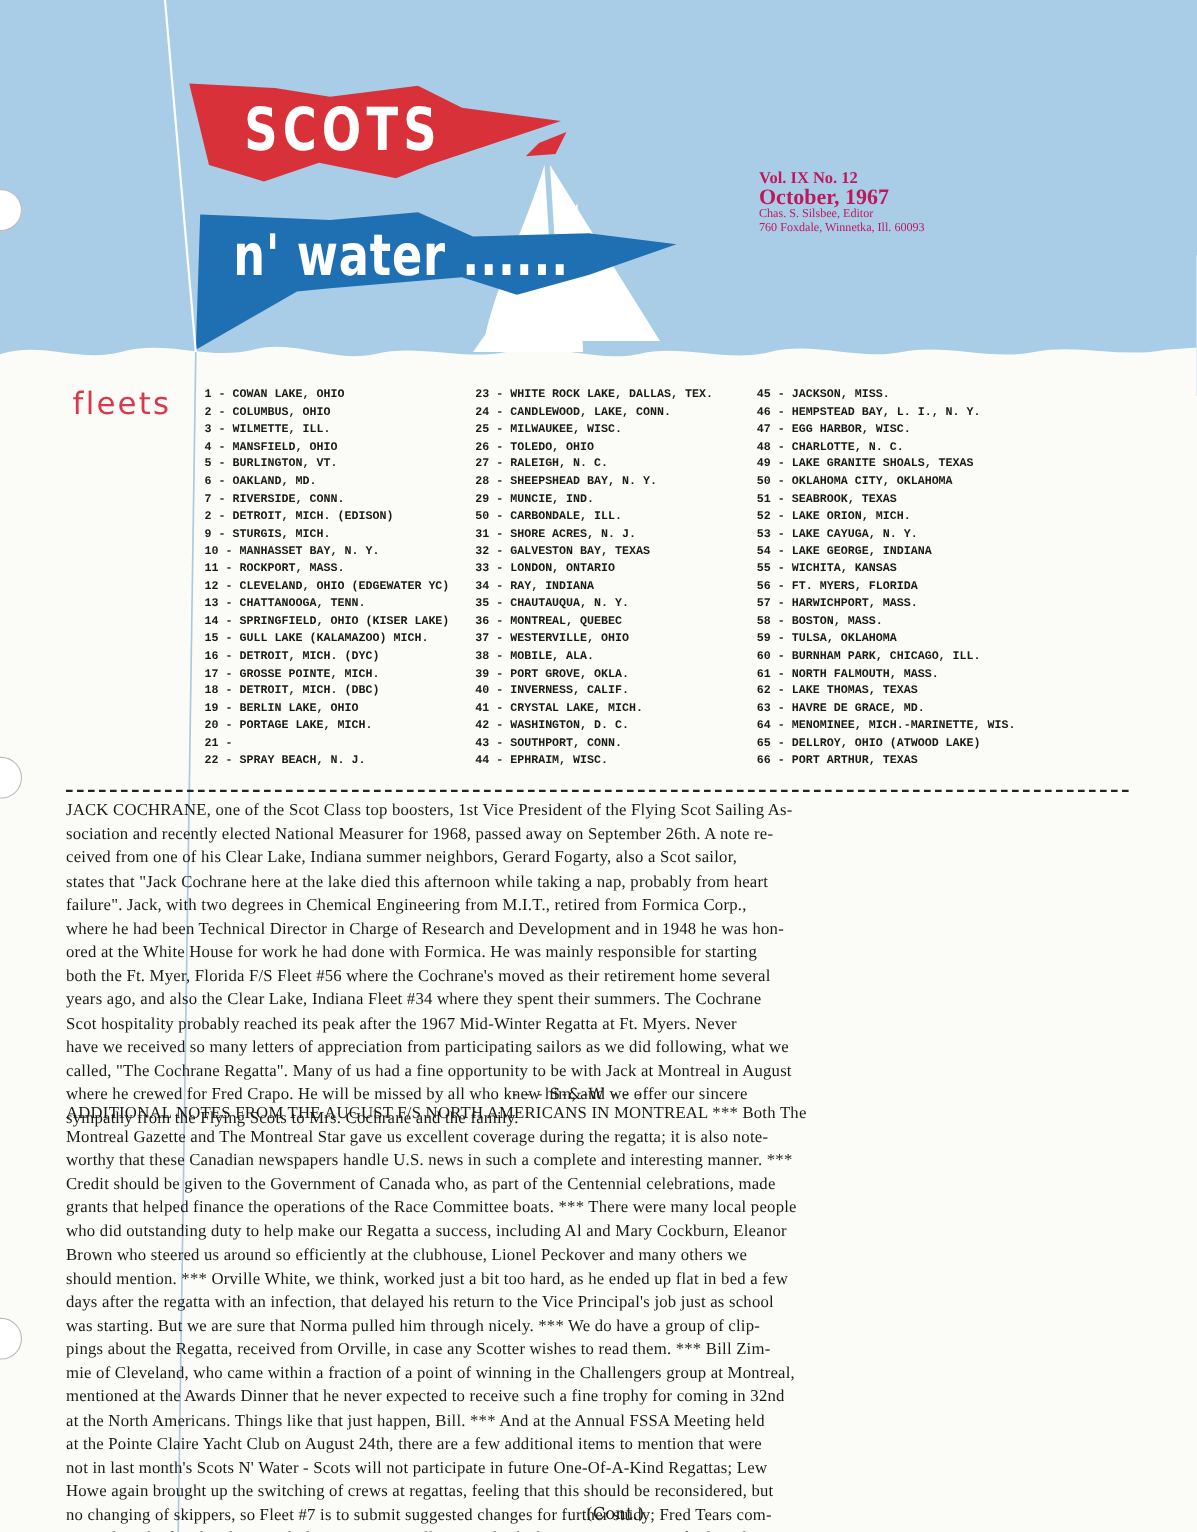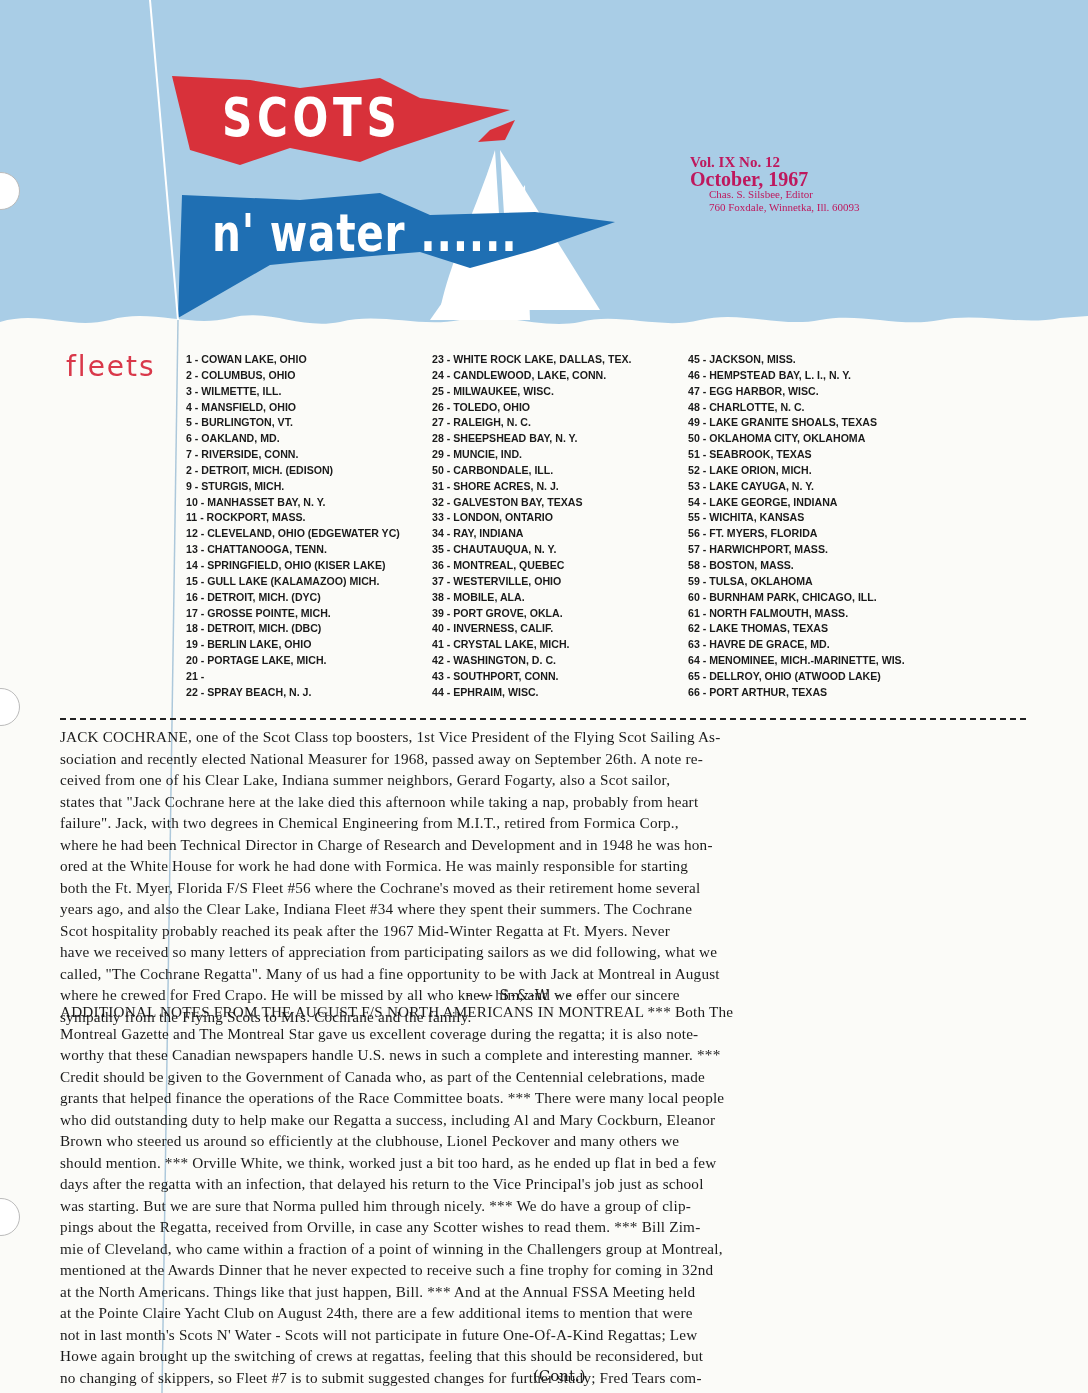--- a/index.html
+++ b/index.html
@@ -6,23 +6,23 @@
   body { width:1088px; height:1393px; position:relative; overflow:hidden; background:#fbfbf8; font-family:"DejaVu Serif", serif; }
   .masthead { position:absolute; left:0; top:0; width:1088px; height:360px; background:#a9cde6; }
   .wave { position:absolute; left:0; top:300px; width:1088px; height:70px; }
   .pole { position:absolute; left:0; top:0; width:1088px; height:1393px; pointer-events:none; }
   .flag-svg { position:absolute; left:0; top:0; }
   .title-scots { position:absolute; left:222px; top:86px; font-family:"DejaVu Sans", sans-serif; font-weight:bold; font-size:54px; color:#fff; letter-spacing:6px; transform:scaleX(0.78); transform-origin:left top; }
   .title-water { position:absolute; left:212px; top:203px; font-family:"DejaVu Sans", sans-serif; font-weight:bold; font-size:52px; color:#fff; letter-spacing:1px; transform:scaleX(0.78); transform-origin:left top; }
   .issue { position:absolute; left:690px; top:154px; color:#be185d; }
   .issue .vol { font-family:"Liberation Serif", serif; font-weight:bold; font-size:15px; line-height:17px; }
   .issue .date { font-family:"Liberation Serif", serif; font-weight:bold; font-size:20px; line-height:17px; }
-  .issue .editor, .issue .addr { font-family:"Liberation Serif", serif; font-size:11px; line-height:13px;margin-left:19px; }
+  .issue .editor, .issue .addr { font-family:"Liberation Serif", serif; font-size:11px; line-height:13px; }
   .fleets-label { position:absolute; left:66px; top:350px; font-family:"DejaVu Sans", sans-serif; font-size:28px; color:#d9384a; letter-spacing:2px; }
-  .fleet-col { position:absolute; top:352px; font-family:Liberation Sans, sans-serif; font-weight:bold; font-size:10.6px; color:#1a1a1a; }
+  .fleet-col { position:absolute; top:352px; font-family:Liberation Mono, monospace; font-weight:bold; font-size:10.6px; color:#1a1a1a; }
   .fleet-col div { height:15.85px; line-height:15.85px; white-space:nowrap; }
   .col1 { left:186px; } .col2 { left:432px; } .col3 { left:688px; }
   .divider { position:absolute; left:60px; top:718px; width:966px; border-top:2.5px dashed #222; }
   .article { position:absolute; left:60px; width:970px; font-family:Liberation Serif, serif; font-size:15.2px; line-height:21.5px; color:#1a1a1a; letter-spacing:0.2px; }
   .article div { white-space:nowrap; }
   .art1 { top:726px; }
   .sep { position:absolute; left:466px; top:987px; font-family:"DejaVu Serif", serif; font-size:14px; color:#1a1a1a; letter-spacing:1px; }
   .art2 { top:1001px; }
   .cont { position:absolute; left:485px; top:1367px; font-family:"DejaVu Serif", serif; font-size:15px; color:#1a1a1a;margin-left:48px; }
   .hole { position:absolute; width:36px; height:36px; border-radius:50%; background:#fff; border:1px solid #bbb; }

